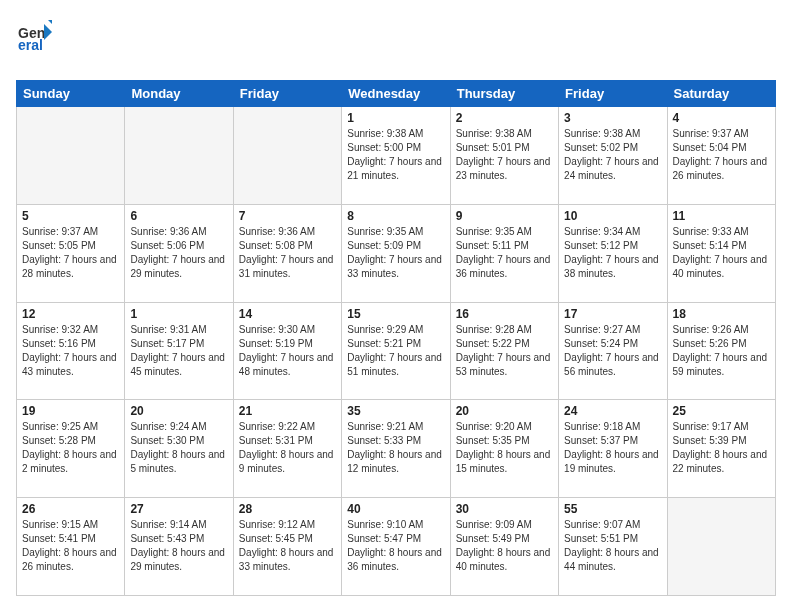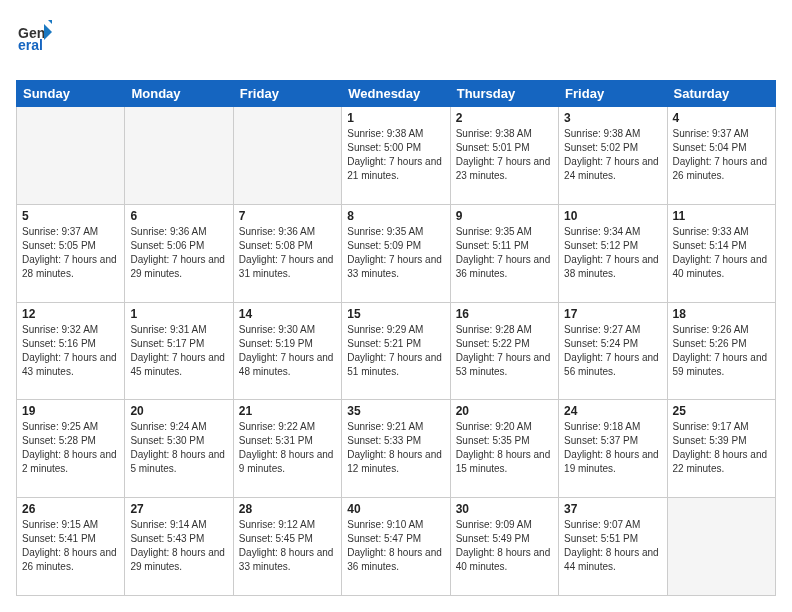--- a/index.html
+++ b/index.html
@@ -255,20 +255,20 @@
           </td>
           <td>
             <span class="day-num">40</span>
             <div class="day-info">Sunrise: 9:10 AM<br>Sunset: 5:47 PM<br>Daylight: 8 hours and 36 minutes.</div>
           </td>
           <td>
             <span class="day-num">30</span>
             <div class="day-info">Sunrise: 9:09 AM<br>Sunset: 5:49 PM<br>Daylight: 8 hours and 40 minutes.</div>
           </td>
           <td>
-            <span class="day-num">37</span>
+            <span class="day-num">55</span>
             <div class="day-info">Sunrise: 9:07 AM<br>Sunset: 5:51 PM<br>Daylight: 8 hours and 44 minutes.</div>
           </td>
           <td class="empty"></td>
         </tr>
       </tbody>
   </table>
 </div>
 
 </body></html>

